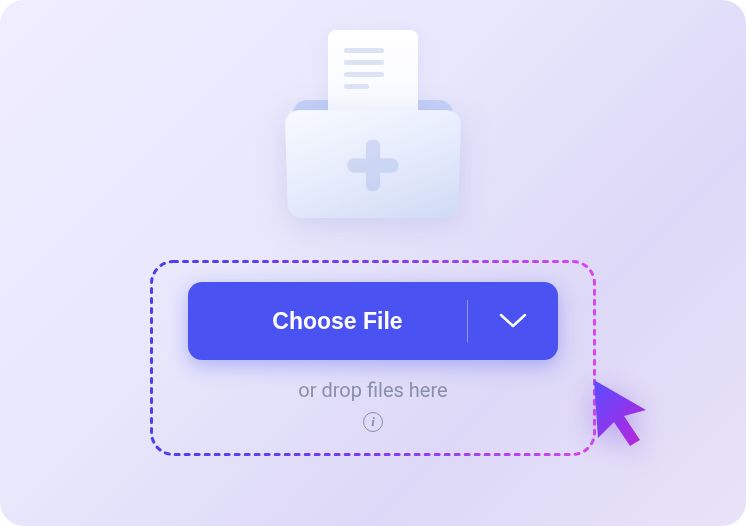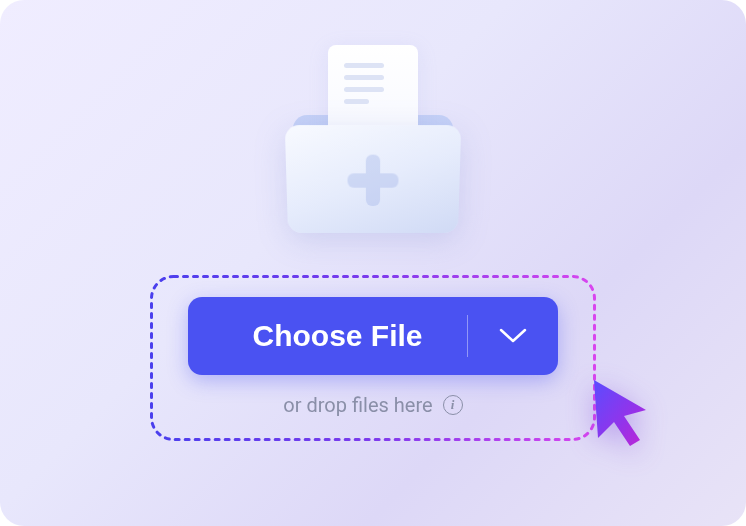--- a/index.html
+++ b/index.html
@@ -134,39 +134,40 @@
       border-radius: 14px;
       height: 78px;
       width: 370px;
       display: flex;
       align-items: center;
       cursor: pointer;
       box-shadow: 0 6px 20px rgba(74,82,242,0.35);
     }
     .choose-label {
       flex: 1;
-      font-size: 30px;
+      font-size: 23px;
       font-weight: 700;
       padding-left: 20px;
     }
     .choose-divider {
       width: 1px;
       height: 42px;
       background: rgba(255,255,255,0.4);
     }
     .choose-chevron {
       width: 90px;
       display: flex;
       align-items: center;
       justify-content: center;
     }
     .drop-text-row {
       display: flex;
       align-items: center;
       gap: 10px;
+      flex-direction: column;
     }
     .drop-text {
       color: #8a8fa8;
       font-size: 20px;
     }
     .info-icon {
       width: 20px;
       height: 20px;
       border: 1.5px solid #8a8fa8;
       border-radius: 50%;

